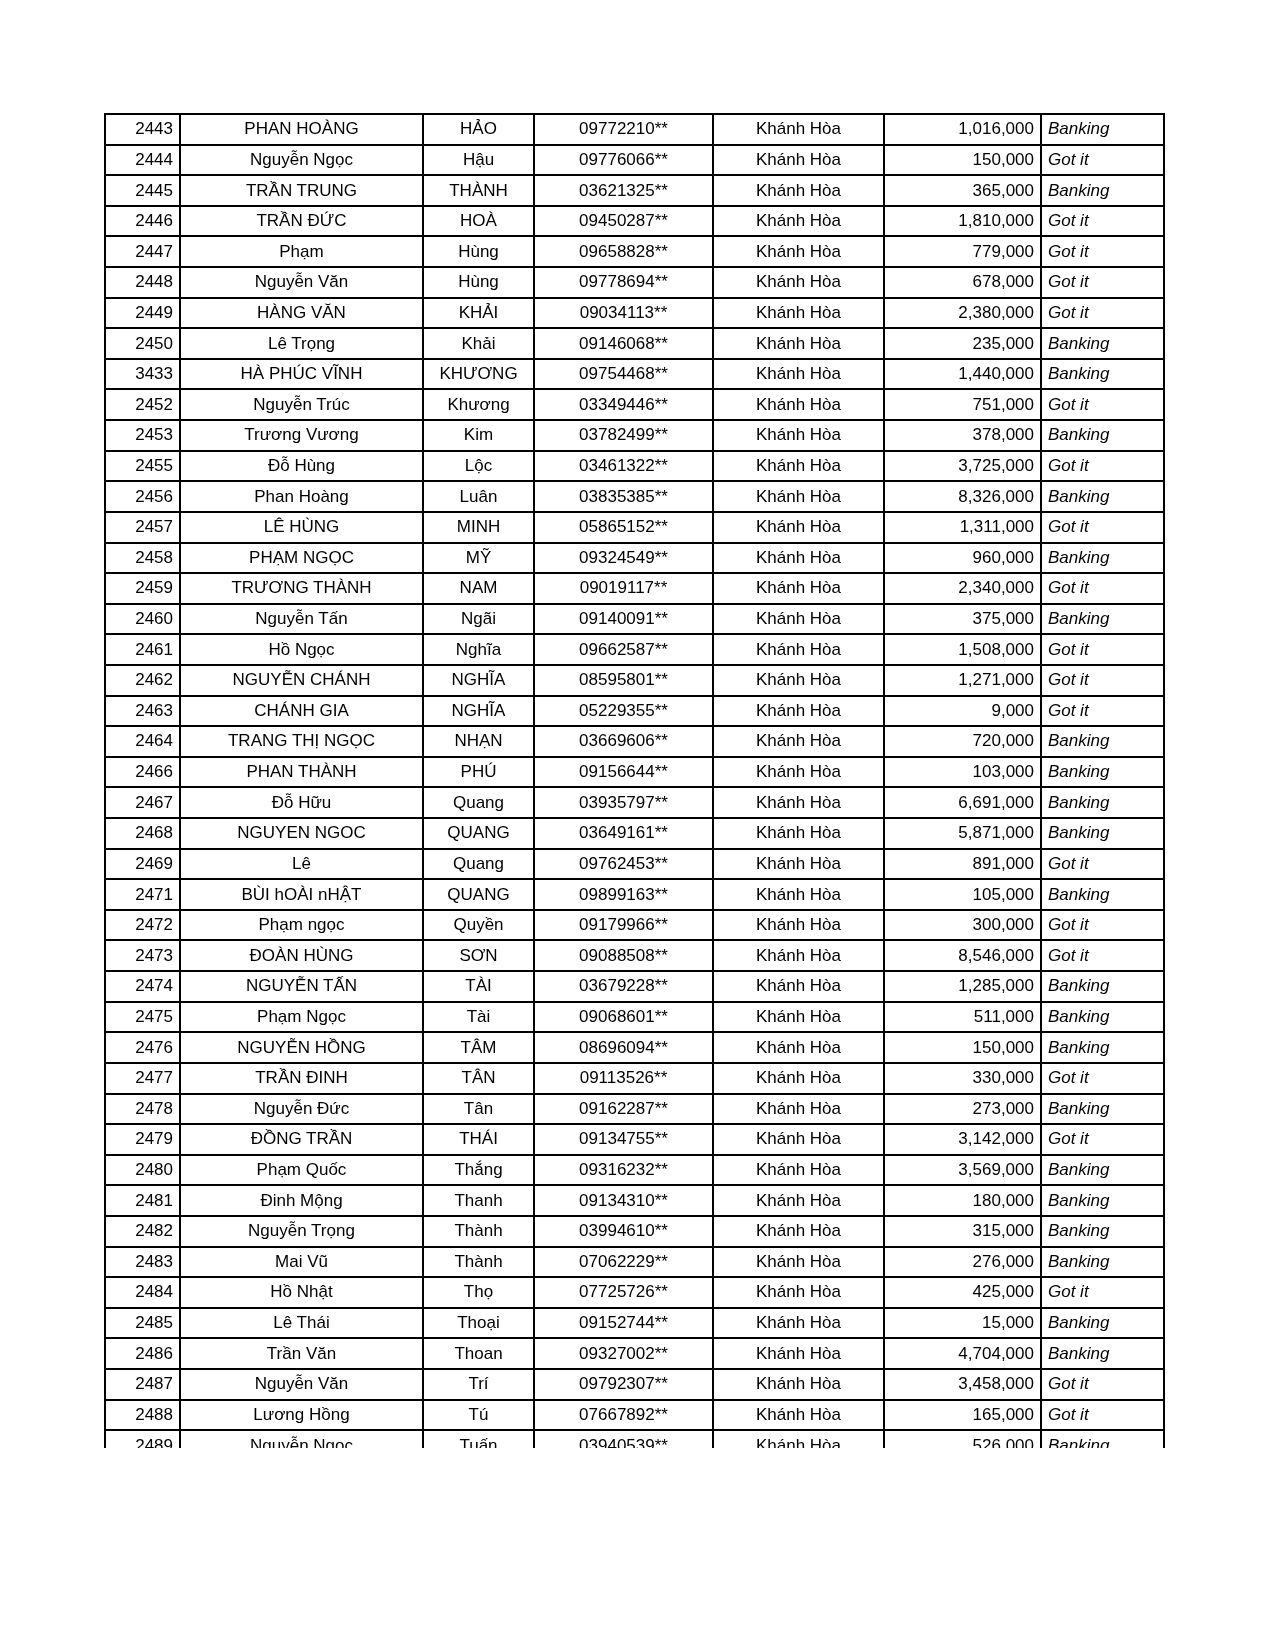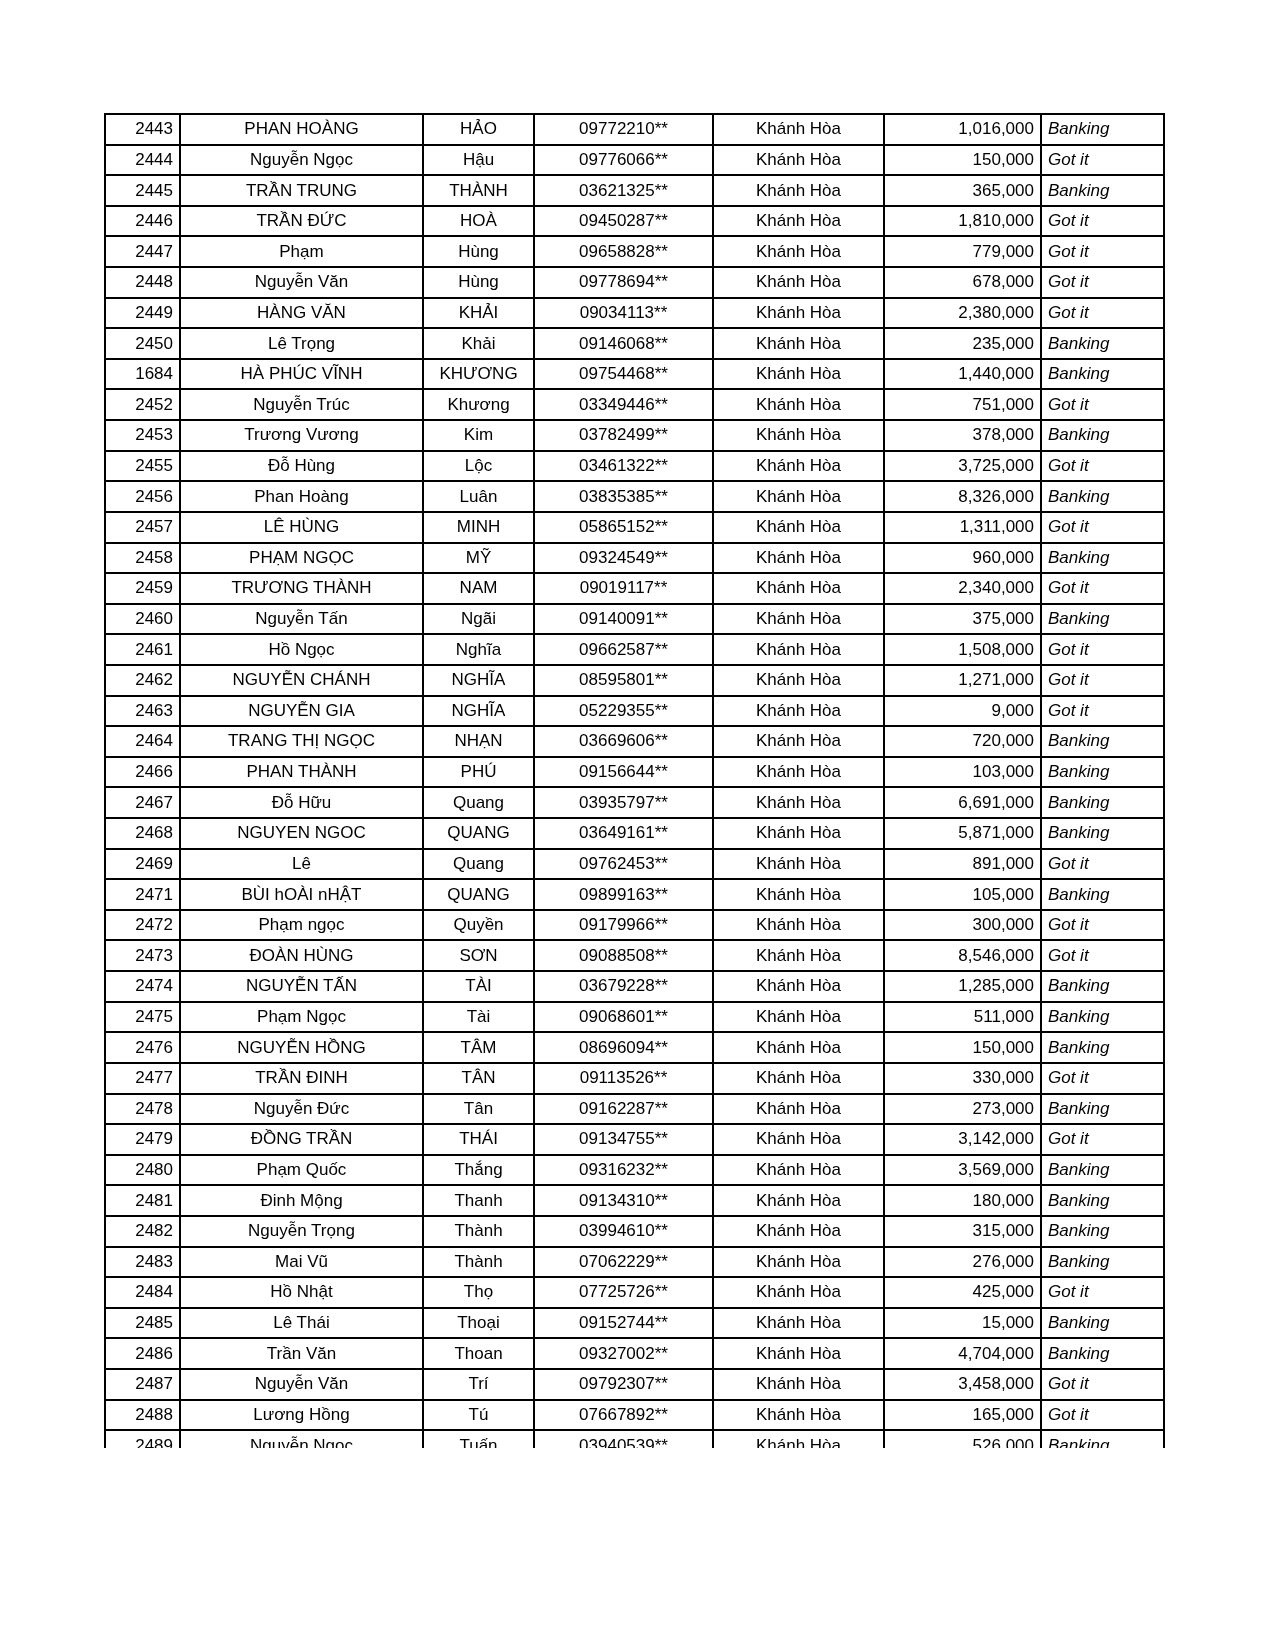--- a/index.html
+++ b/index.html
@@ -120,21 +120,21 @@
         <tr>
           <td class="align-right col-id">2450</td>
           <td class="align-center">Lê Trọng</td>
           <td class="align-center">Khải</td>
           <td class="align-center">09146068**</td>
           <td class="align-center">Khánh Hòa</td>
           <td class="align-right">235,000</td>
           <td class="align-left">Banking</td>
         </tr>
         <tr>
-          <td class="align-right col-id">1684</td>
+          <td class="align-right col-id">3433</td>
           <td class="align-center">HÀ PHÚC VĨNH</td>
           <td class="align-center">KHƯƠNG</td>
           <td class="align-center">09754468**</td>
           <td class="align-center">Khánh Hòa</td>
           <td class="align-right">1,440,000</td>
           <td class="align-left">Banking</td>
         </tr>
         <tr>
           <td class="align-right col-id">2452</td>
           <td class="align-center">Nguyễn Trúc</td>
@@ -220,21 +220,21 @@
           <td class="align-right col-id">2462</td>
           <td class="align-center">NGUYỄN CHÁNH</td>
           <td class="align-center">NGHĨA</td>
           <td class="align-center">08595801**</td>
           <td class="align-center">Khánh Hòa</td>
           <td class="align-right">1,271,000</td>
           <td class="align-left">Got it</td>
         </tr>
         <tr>
           <td class="align-right col-id">2463</td>
-          <td class="align-center">NGUYỄN GIA</td>
+          <td class="align-center">CHÁNH GIA</td>
           <td class="align-center">NGHĨA</td>
           <td class="align-center">05229355**</td>
           <td class="align-center">Khánh Hòa</td>
           <td class="align-right">9,000</td>
           <td class="align-left">Got it</td>
         </tr>
         <tr>
           <td class="align-right col-id">2464</td>
           <td class="align-center">TRANG THỊ NGỌC</td>
           <td class="align-center">NHẠN</td>

